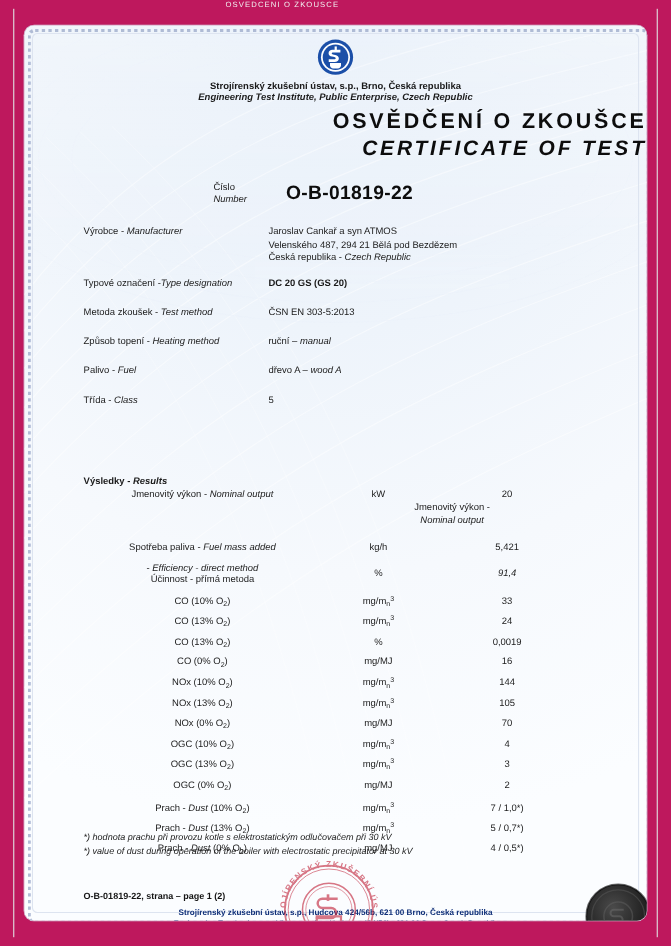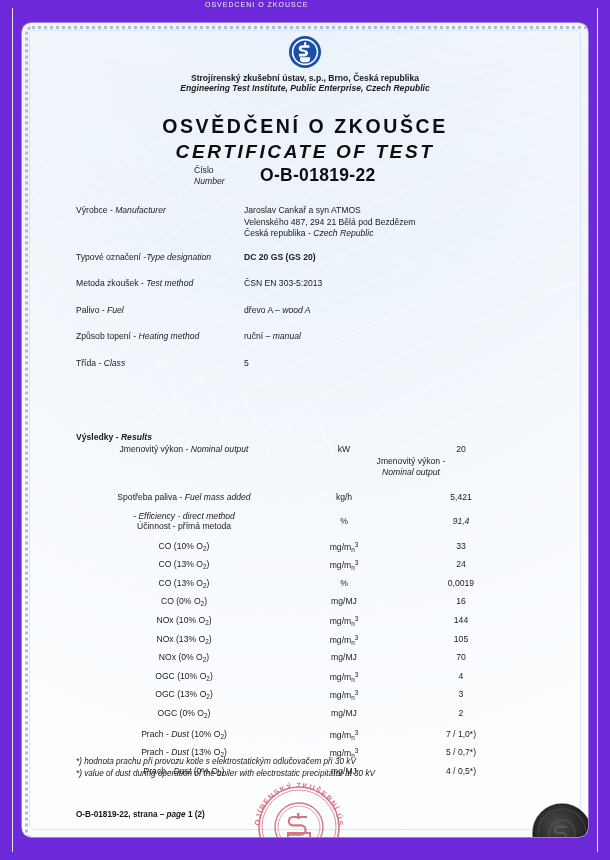--- a/index.html
+++ b/index.html
@@ -13,21 +13,21 @@
     position: relative;
     overflow: hidden;
     font-family: "Liberation Sans", sans-serif;
   }
 
   
   .page-frame {
     position: absolute;
     left: 0; top: 0;
     width: 610px; height: 860px;
-    background: #6d28d9;
+    background: #be185d;
   }
   .edge-line-left {
     position: absolute;
     left: 12px; top: 8px;
     width: 1px; height: 844px;
     background: #e2e2e2;
   }
   .edge-line-right {
     position: absolute;
     left: 597px; top: 8px;
@@ -114,22 +114,22 @@
   .inst-en {
     font-size: 8.6px;
     font-weight: bold;
     font-style: italic;
     color: #1a1a1a;
   }
 
   
   .title-block {
     position: absolute;
-    left: 0; right: 0; top: 92px;
-    text-align: center;
+    left: 0; right: 0; top: 76px;
+    text-align: right;
   }
   .title-cz {
     font-size: 19.5px;
     font-weight: bold;
     letter-spacing: 2.6px;
     color: #0d0d0d;
   }
   .title-en {
     font-size: 19px;
     font-weight: bold;
@@ -256,21 +256,21 @@
   }
 
   
   .footer-page {
     position: absolute;
     left: 54px; top: 787px;
     font-size: 8.2px;
     font-weight: bold;
     color: #141414;
   }
-  .footer-page .en { font-style: italic; }
+  .footer-page .en { }
 
   .footer-addr {
     position: absolute;
     left: 0; right: 0; top: 802px;
     text-align: center;
     line-height: 1.3;
     color: #0f2f78;
   }
   .footer-addr .a1 {
     font-size: 7.4px;
@@ -395,27 +395,27 @@
           <div class="field-label"><span>Typové označení  -</span><span class="en">Type designation</span></div>
           <div class="field-value bold">DC 20 GS (GS 20)</div>
         </div>
 
         <div class="field-row wide">
           <div class="field-label"><span>Metoda zkoušek - </span><span class="en">Test method</span></div>
           <div class="field-value">ČSN EN 303-5:2013</div>
         </div>
 
         <div class="field-row wide">
+          <div class="field-label"><span>Způsob topení -  </span><span class="en">Heating method</span></div>
+          <div class="field-value"><span>ruční – </span><span class="en">manual</span></div>
+        </div>
+
+        <div class="field-row wide">
           <div class="field-label"><span>Palivo - </span><span class="en">Fuel</span></div>
           <div class="field-value"><span>dřevo A – </span><span class="en">wood A</span></div>
-        </div>
-
-        <div class="field-row wide">
-          <div class="field-label"><span>Způsob topení -  </span><span class="en">Heating method</span></div>
-          <div class="field-value"><span>ruční – </span><span class="en">manual</span></div>
         </div>
 
         <div class="field-row">
           <div class="field-label"><span>Třída - </span><span class="en">Class</span></div>
           <div class="field-value">5</div>
         </div>
 
       </div>
 
       <div class="results-head"><span>Výsledky -  </span><span class="en">Results</span></div>
@@ -528,20 +528,24 @@
         <div class="en">Nominal output</div>
       </div>
 
       <div class="footnotes">
         <div>*) hodnota prachu při provozu kotle s elektrostatickým odlučovačem při 30 kV</div>
         <div>*) value of dust during operation of the boiler with electrostatic precipitator at 30 kV</div>
       </div>
 
       <div class="footer-page"><span>O-B-01819-22, strana – </span><span class="en">page</span><span> 1 (2)</span></div>
 
+      <div class="footer-addr">
+        <div class="a1">Strojírenský zkušební ústav, s.p., Hudcova 424/56b, 621 00 Brno, Česká republika</div>
+        <div class="a2">Engineering Test Institute, public enterprise, Hudcova 424/56b, 621 00 Brno, Czech Republic</div>
+      </div>
 
       <svg class="stamp-red" viewBox="0 0 104 104">
         <defs>
           <path id="arcTop" d="M 13,52 A 39,39 0 0 1 91,52"></path>
           <path id="arcBot" d="M 17,52 A 35,35 0 0 0 87,52"></path>
         </defs>
         <circle cx="52" cy="52" r="40" fill="none" stroke="#c0243a" stroke-width="1.6"></circle>
         <circle cx="52" cy="52" r="37" fill="none" stroke="#c0243a" stroke-width="0.8"></circle>
         <circle cx="52" cy="52" r="24" fill="none" stroke="#c0243a" stroke-width="1.4"></circle>
         <circle cx="52" cy="52" r="21" fill="none" stroke="#c0243a" stroke-width="0.7"></circle>

